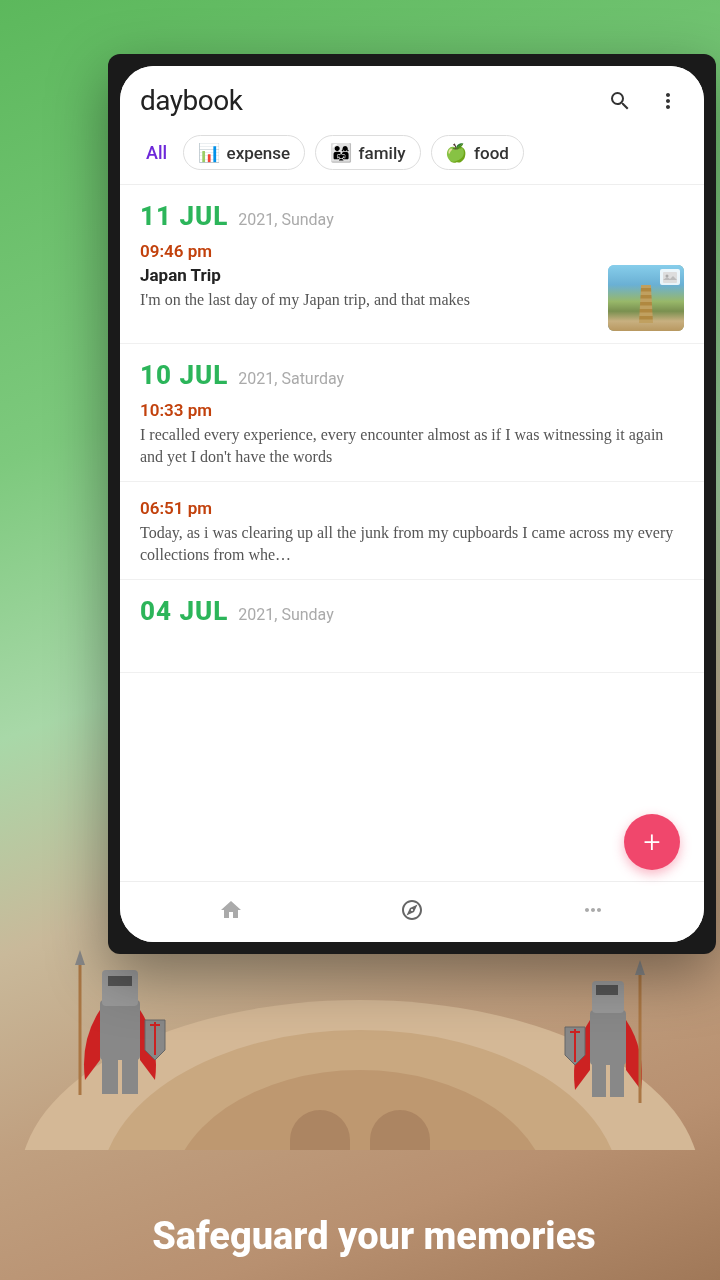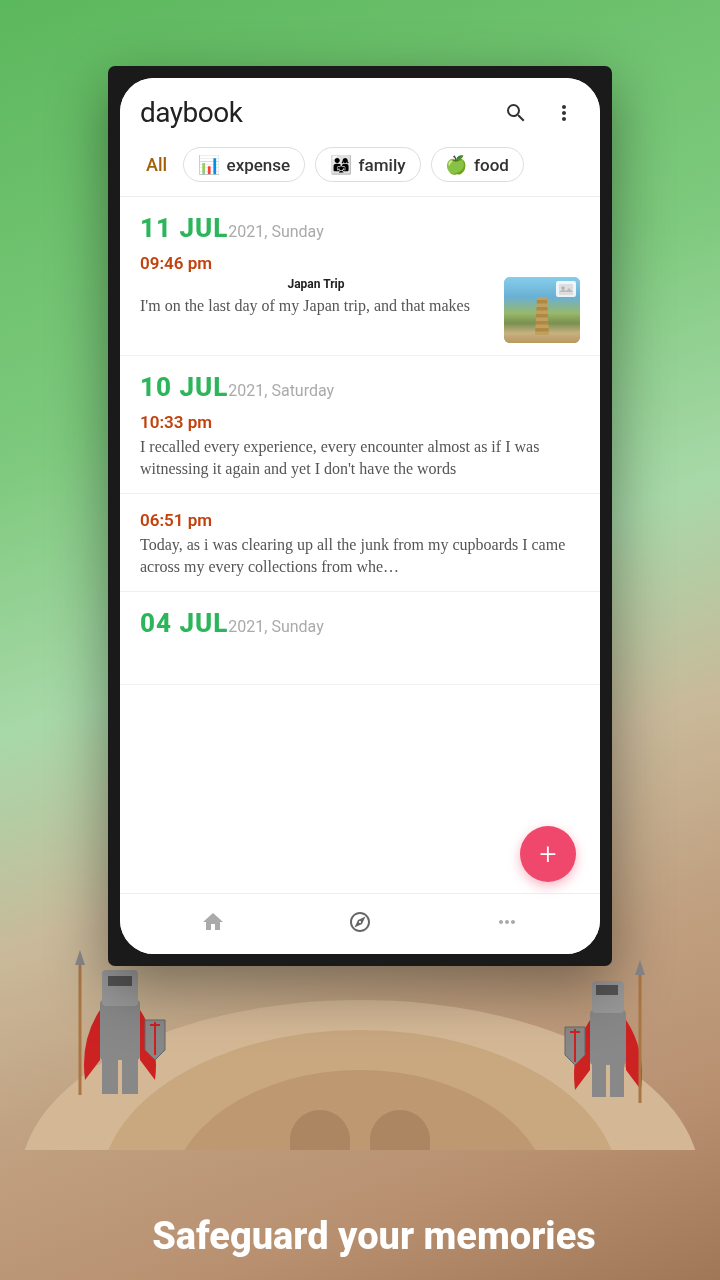--- a/index.html
+++ b/index.html
@@ -10,26 +10,26 @@
       height: 1280px;
       overflow: hidden;
       font-family: -apple-system, BlinkMacSystemFont, 'Segoe UI', Roboto, sans-serif;
       background: linear-gradient(160deg, #5cb85c 0%, #7dc97d 30%, #a8d8a8 50%, #d4b896 70%, #c9a87a 85%, #b8906a 100%);
       position: relative;
     }
 
     
     .phone-frame {
       position: absolute;
-      top: 66px;
+      top: 54px;
       left: 108px;
-      width: 504px;
+      width: 608px;
       height: 900px;
       background: #1a1a1a;
-      border-radius: 7px;
+      border-radius: 12px;
       z-index: 5;
       box-shadow: 0 20px 60px rgba(0,0,0,0.4);
     }
 
     .phone-screen {
       position: absolute;
       top: 12px;
       left: 12px;
       right: 12px;
       bottom: 12px;
@@ -86,21 +86,21 @@
       overflow-x: auto;
       scrollbar-width: none;
       align-items: center;
     }
 
     .filter-bar::-webkit-scrollbar { display: none; }
 
     .filter-all {
       font-size: 18px;
       font-weight: 500;
-      color: #a16207;
+      color: #6d28d9;
       cursor: pointer;
       white-space: nowrap;
       padding: 2px 6px;
     }
 
     .filter-chip {
       display: flex;
       align-items: center;
       gap: 6px;
       border: 1.5px solid #ddd;
@@ -137,20 +137,21 @@
     .entries-list::-webkit-scrollbar { display: none; }
 
     .entry-group {
       padding: 16px 20px 12px;
       border-bottom: 1px solid #f0f0f0;
     }
 
     .entry-date-header {
       display: flex;
       align-items: baseline;
+      gap: 10px;
       margin-bottom: 10px;
     }
 
     .entry-day {
       font-size: 26px;
       font-weight: 800;
       color: #2cb55a;
       letter-spacing: 1px;
     }
 
@@ -171,25 +172,24 @@
       display: flex;
       gap: 12px;
       align-items: flex-start;
     }
 
     .entry-text-block {
       flex: 1;
     }
 
     .entry-title {
-      font-size: 12px;
+      font-size: 17px;
       font-weight: 700;
       color: #222;
       margin-bottom: 4px;
-      text-align: center;
     }
 
     .entry-body {
       font-size: 16px;
       color: #555;
       line-height: 1.4;
       font-family: Liberation Serif, serif;
     }
 
     .entry-thumbnail {

